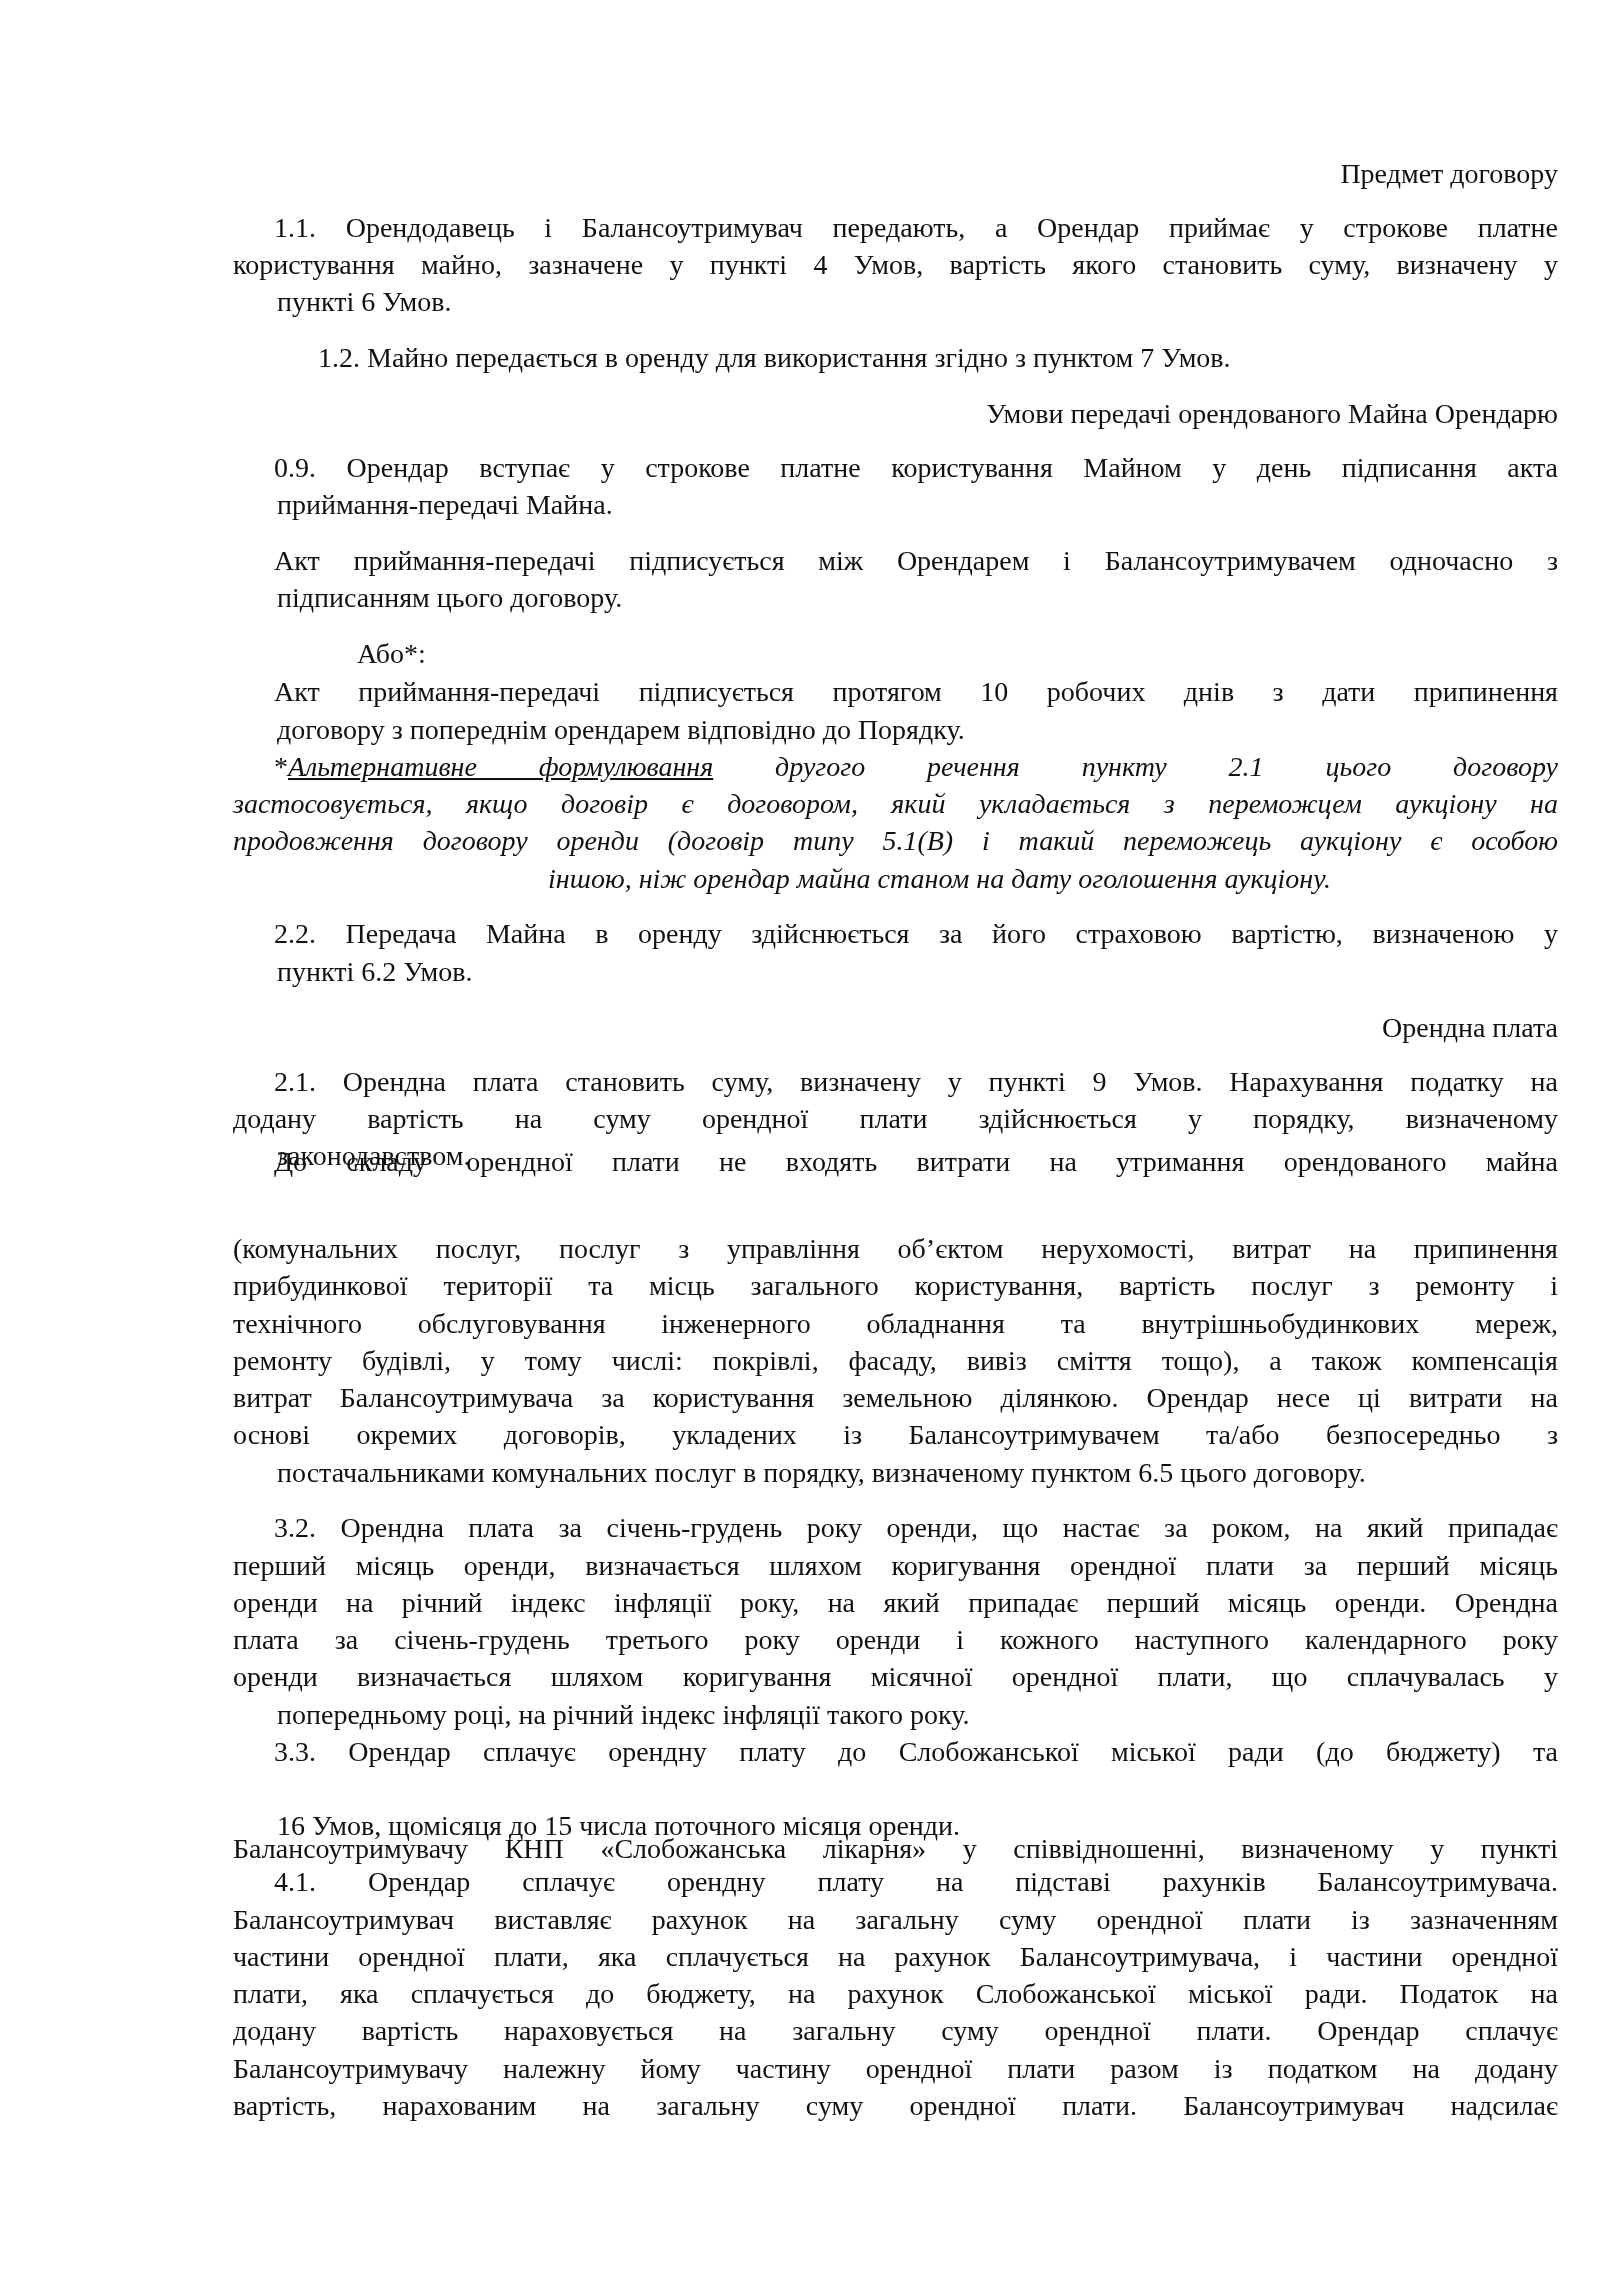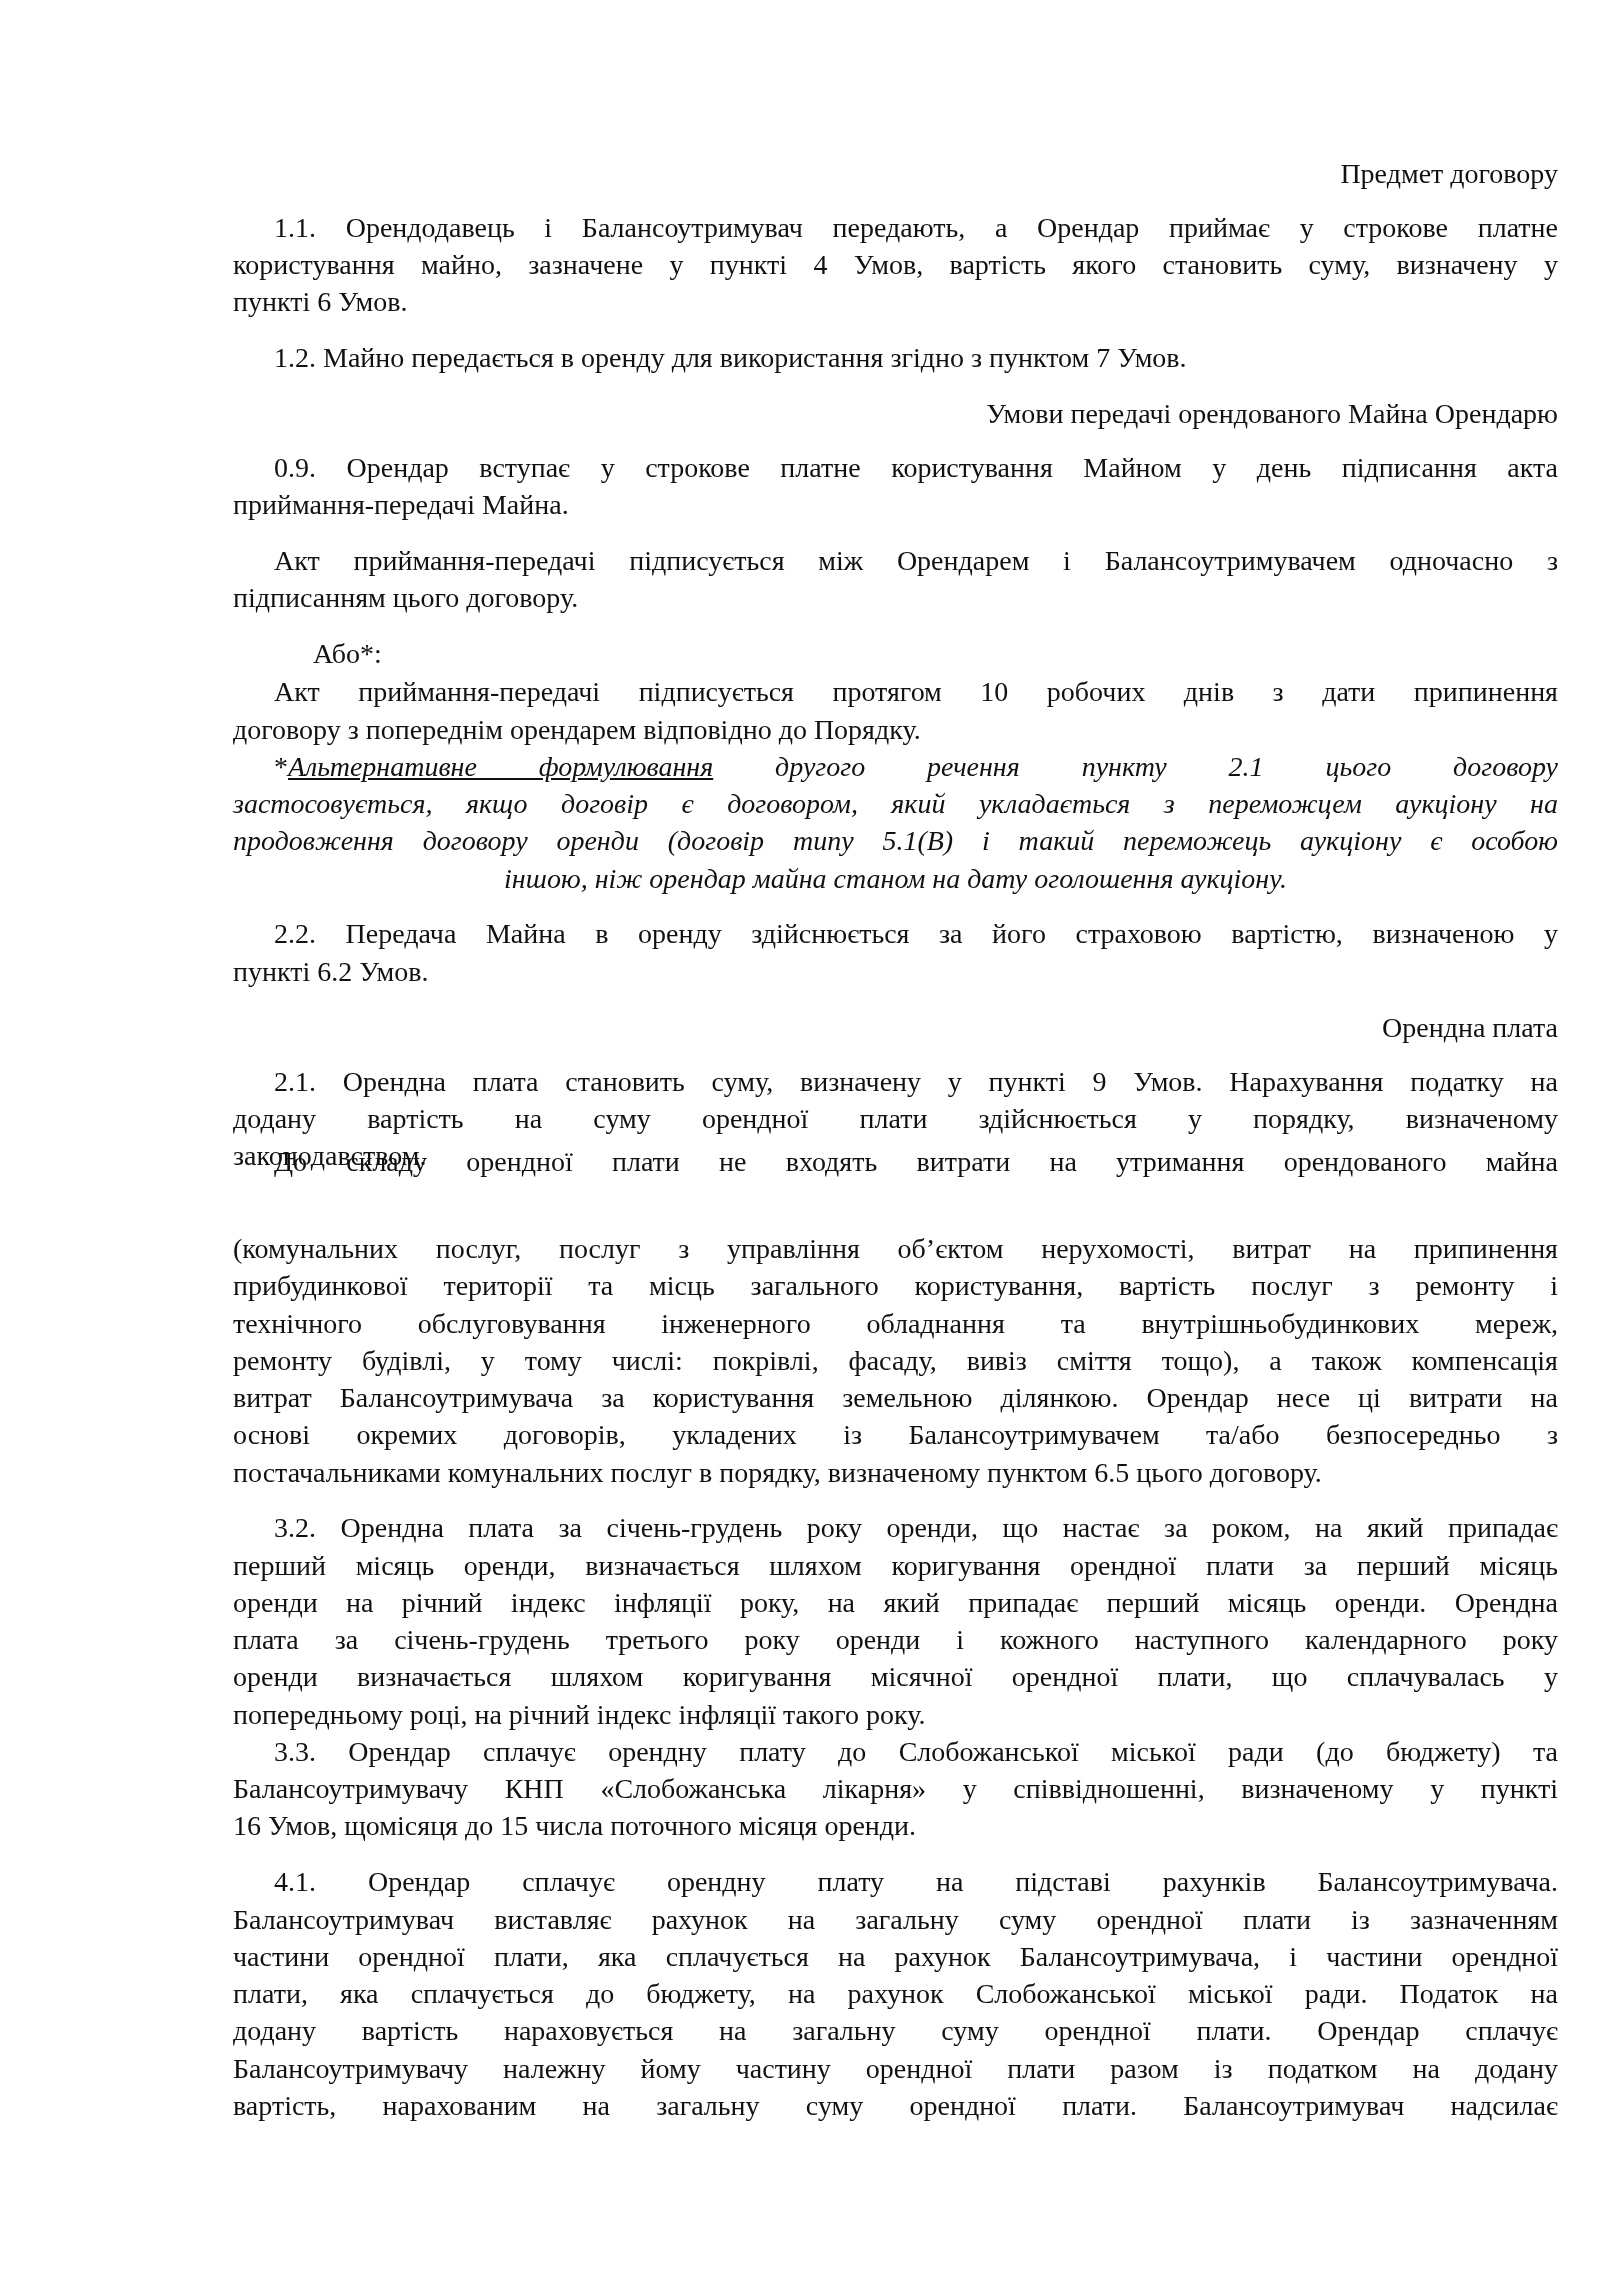--- a/index.html
+++ b/index.html
@@ -3,21 +3,21 @@
 <meta charset="utf-8">
 <style>
   html, body { margin: 0; padding: 0; background: #ffffff; }
   body { width: 1621px; height: 2293px; position: relative; overflow: hidden; }
   .page {
     position: absolute; left: 233px; top: 0; width: 1325px;
     font-family: "Liberation Serif", serif; font-size: 28px; color: #111111;
   }
   .line { position: absolute; left: 0; width: 1325px; height: 39px; line-height: 39px; white-space: nowrap; }
   .just { text-align: justify; text-align-last: justify; }
-  .left { text-align: left; }
+  .left { text-align: left; margin-left: 44px; }
   .center { text-align: right; font-weight: normal; }
   .indent { padding-left: 41px; box-sizing: border-box; }
   .indent2 { padding-left: 80px; box-sizing: border-box; }
   .ital { font-style: italic; text-align: center; }
   .u { text-decoration: underline; }
 </style>
 </head>
 <body>
 
 <div class="page">
@@ -90,21 +90,21 @@
     <div class="line just indent" style="top:1508px">3.2. Орендна плата за січень-грудень року оренди, що настає за роком, на який припадає</div>
     <div class="line just" style="top:1546px">перший місяць оренди, визначається шляхом коригування орендної плати за перший місяць</div>
     <div class="line just" style="top:1583px">оренди на річний індекс інфляції року, на який припадає перший місяць оренди. Орендна</div>
     <div class="line just" style="top:1620px">плата за січень-грудень третього року оренди і кожного наступного календарного року</div>
     <div class="line just" style="top:1657px">оренди визначається шляхом коригування місячної орендної плати, що сплачувалась у</div>
     <div class="line left" style="top:1695px">попередньому році, на річний індекс інфляції такого року.</div>
   </div>
 
   <div>
     <div class="line just indent" style="top:1732px">3.3. Орендар сплачує орендну плату до  Слобожанської міської ради (до бюджету) та</div>
-    <div class="line just" style="top:1769px">Балансоутримувачу  КНП «Слобожанська лікарня» у співвідношенні, визначеному у пункті</div>
+    <div class="line just" style="top:1829px">Балансоутримувачу  КНП «Слобожанська лікарня» у співвідношенні, визначеному у пункті</div>
     <div class="line left" style="top:1806px">16 Умов, щомісяця до 15 числа поточного місяця оренди.</div>
   </div>
 
   <div>
     <div class="line just indent" style="top:1862px">4.1. Орендар сплачує орендну плату на підставі рахунків Балансоутримувача.</div>
     <div class="line just" style="top:1900px">Балансоутримувач виставляє рахунок на загальну суму орендної плати із зазначенням</div>
     <div class="line just" style="top:1937px">частини орендної плати, яка сплачується на рахунок Балансоутримувача, і частини орендної</div>
     <div class="line just" style="top:1974px">плати, яка сплачується до бюджету, на рахунок Слобожанської міської ради. Податок на</div>
     <div class="line just" style="top:2011px">додану вартість нараховується на загальну суму орендної плати. Орендар сплачує</div>
     <div class="line just" style="top:2049px">Балансоутримувачу належну йому частину орендної плати разом із податком на додану</div>

